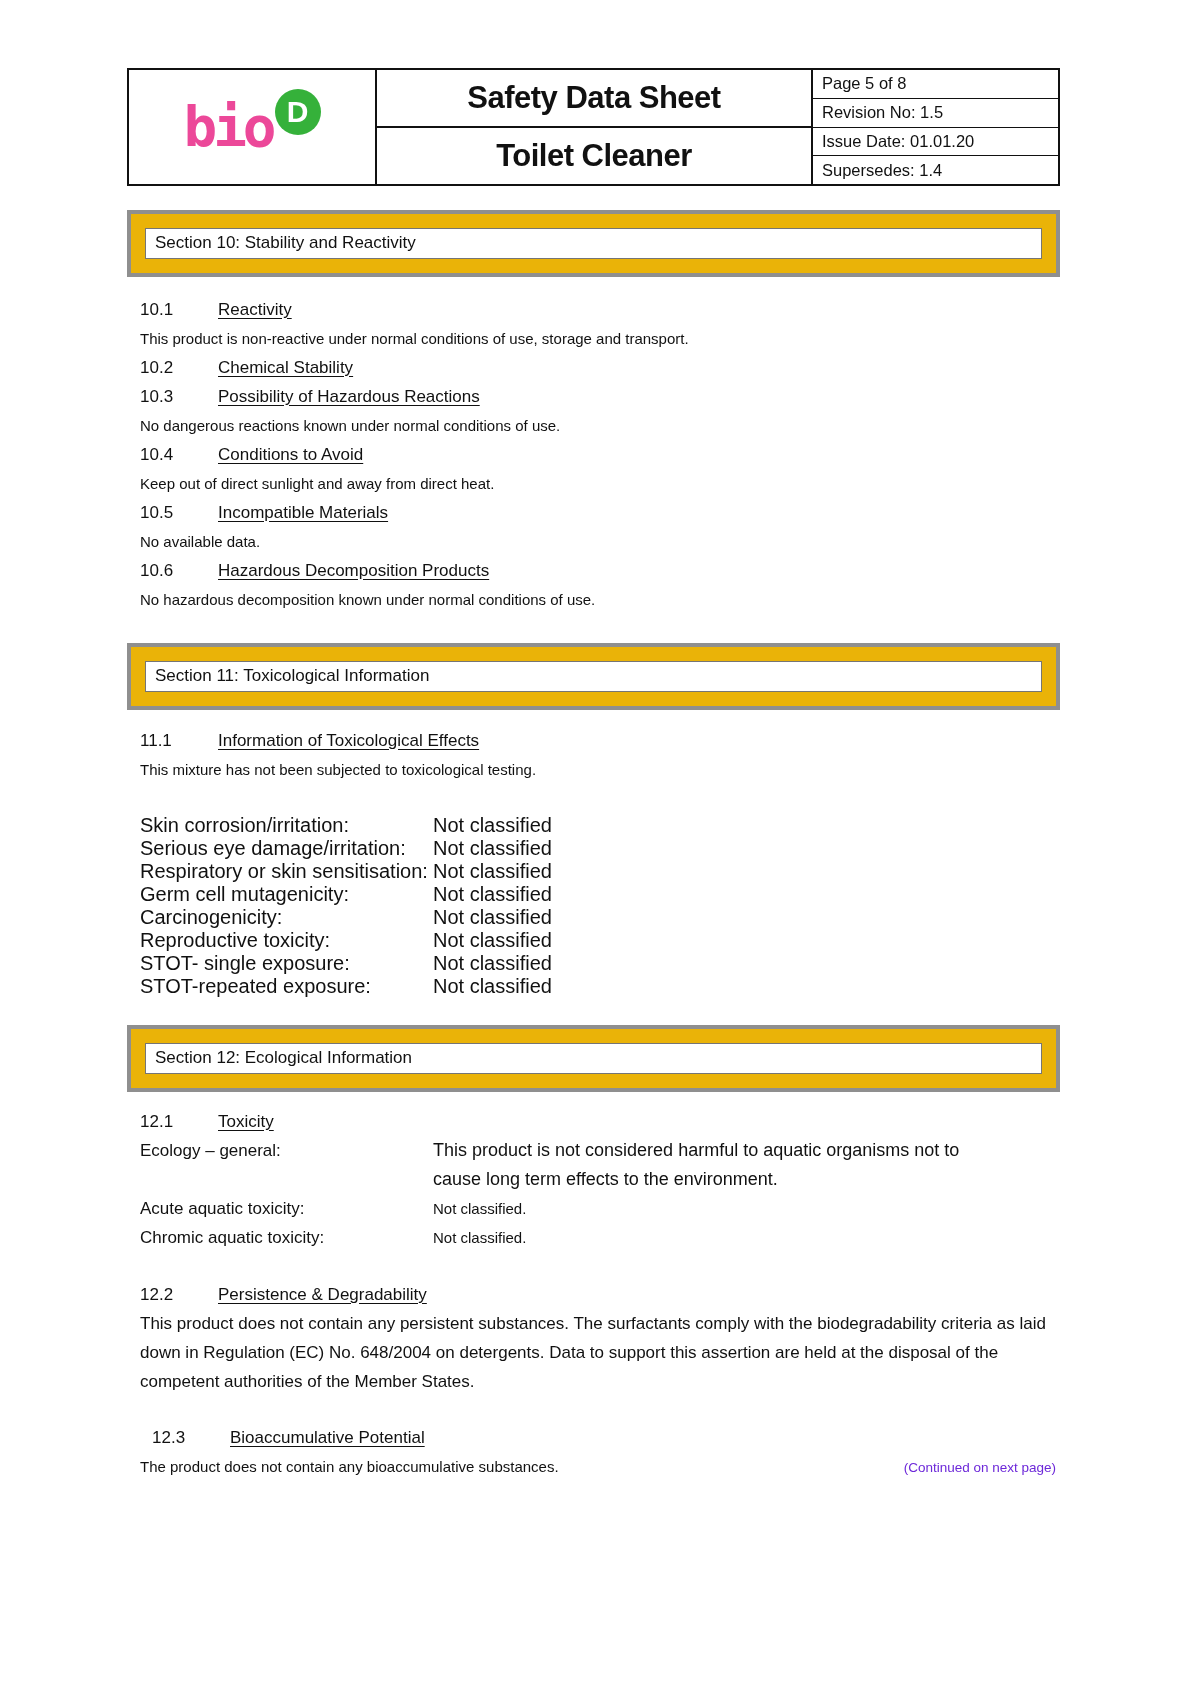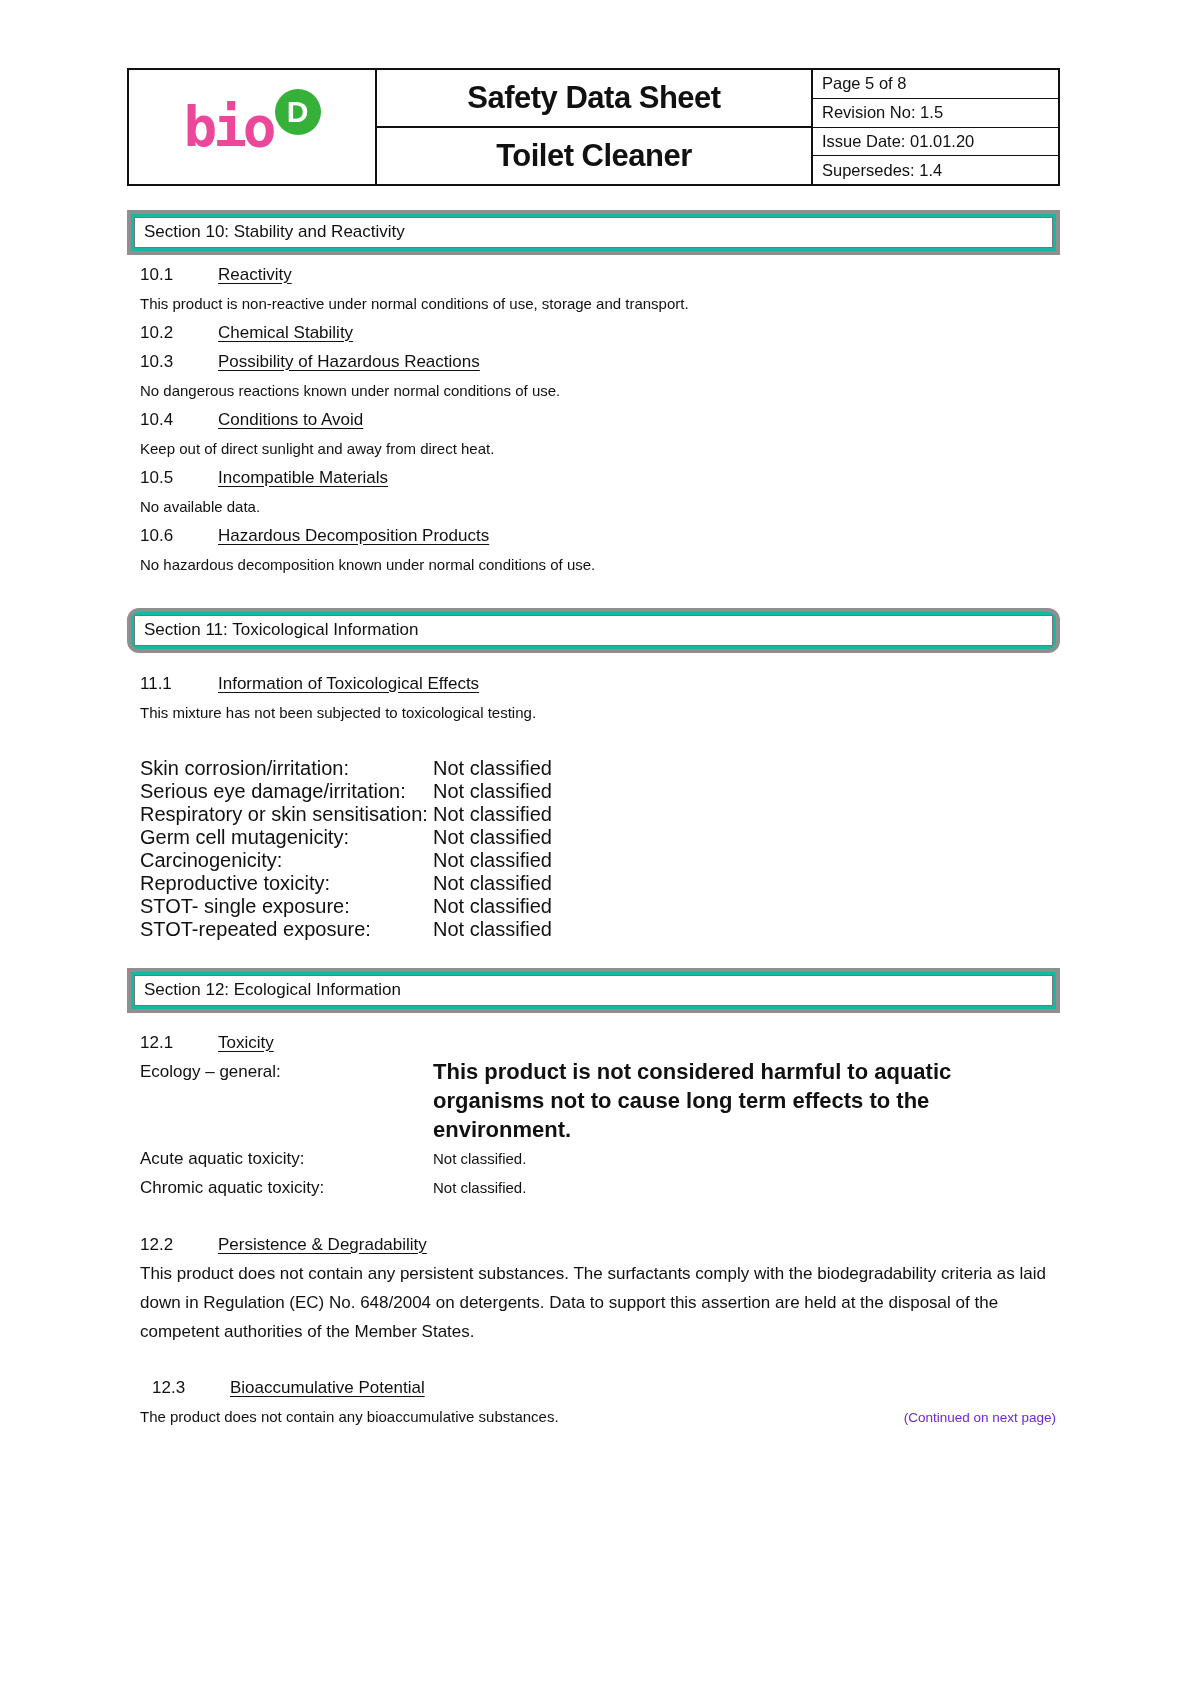--- a/index.html
+++ b/index.html
@@ -61,22 +61,22 @@
     display: flex; align-items: center;
     padding-left: 9px;
     font-size: 16.5px;
   }
   .info-row + .info-row { border-top: 1.5px solid #111; }
 
   
   .section-bar {
     margin-top: 24px;
     border: 4px solid #8f8f8f;
-    background: #14b8a6;
-    padding: 3px;
+    background: #eab308;
+    padding: 14px;
   }
   .section-bar .inner {
     border: 1px solid #757575;
     padding: 3px 9px 4px 9px;
     font-size: 17px;
     line-height: 22px;
     background: #fff;
   }
 
   
@@ -88,25 +88,25 @@
   .para { font-size: 17px; line-height: 29px; }
 
   
   .tox-table { margin-top: 30px; }
   .tox-row { display: flex; font-size: 20px; line-height: 23px; }
   .tox-label { width: 293px; flex: 0 0 293px; }
 
   
   .eco-row { display: flex; line-height: 29px; }
   .eco-label { width: 293px; flex: 0 0 293px; font-size: 17px; }
-  .eco-value-big { font-size: 22px; width: 570px; font-weight: bold; }
+  .eco-value-big { font-size: 18px; width: 570px; }
   .eco-value-small { font-size: 15px; }
 
-  .spacer-s10 { margin-top: 5px; }
-  .bar-11 { margin-top: 29px; border-radius: 12px; }
+  .spacer-s10 { margin-top: 18px; }
+  .bar-11 { margin-top: 29px; }
   .spacer-s11 { margin-top: 16px; }
   .bar-12 { margin-top: 27px; }
   .spacer-s12 { margin-top: 15px; }
   .sub-122 { margin-top: 28px; }
   .sub-123 { margin-top: 27px; margin-left: 12px; }
 
   .final-line { display: flex; justify-content: space-between; align-items: baseline; }
   .continued-note { font-size: 13.5px; color: #6d28d9; }
 </style>
 </head>

